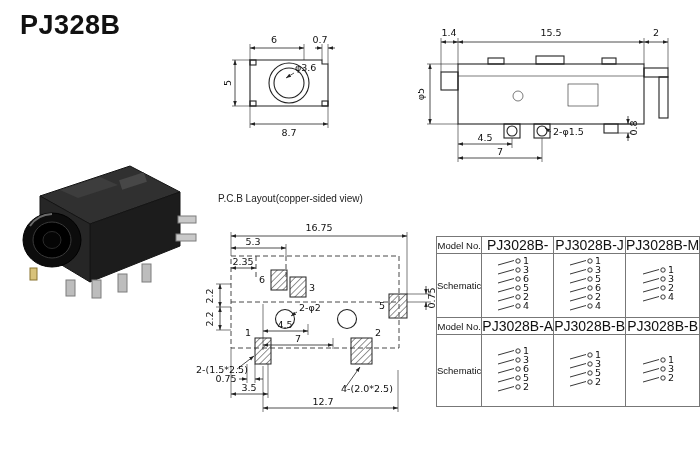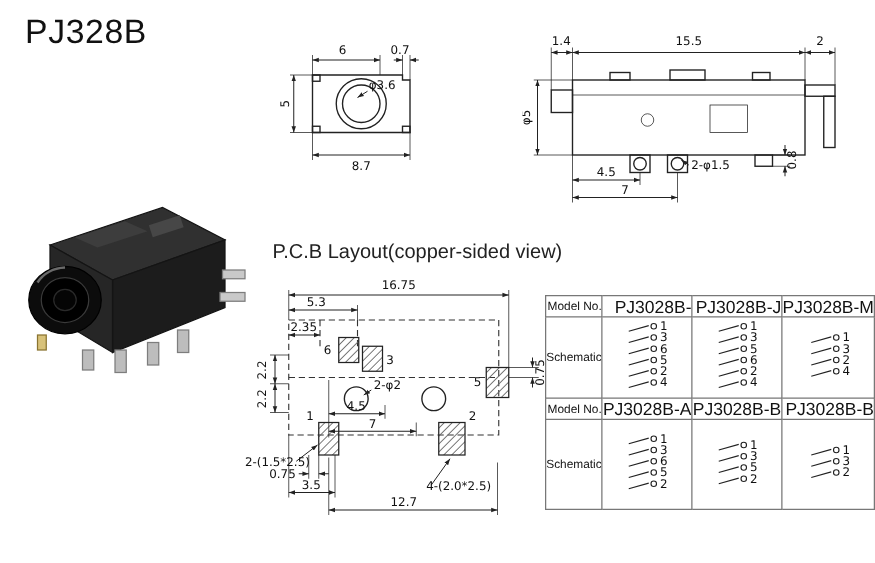--- a/index.html
+++ b/index.html
@@ -1,27 +1,27 @@
 <!DOCTYPE html>
 <html><head>
 <meta charset="utf-8">
 <style>
   html,body{margin:0;padding:0;background:#fff;}
   body{width:700px;height:450px;position:relative;font-family:"Liberation Sans","DejaVu Sans",sans-serif;color:#111;overflow:hidden;}
   .abs{position:absolute;}
-  #title{left:20px;top:10px;font-size:27px;font-weight:normal;letter-spacing:0.5px;}
-  #pcb-label{left:218px;top:193px;font-size:16px;color:#222;}
+  #title{left:20px;top:10px;font-size:27px;font-weight:bold;letter-spacing:0.5px;}
+  #pcb-label{left:218px;top:193px;font-size:10px;color:#222;}
   svg text{font-family:"DejaVu Sans","Liberation Sans",sans-serif;font-size:9.5px;fill:#111;}
   .ol{stroke:#222;stroke-width:1.1;fill:none;}
   .thin{stroke:#222;stroke-width:0.6;fill:none;}
   .dl{stroke:#222;stroke-width:0.8;fill:none;}
   .dash{stroke:#333;stroke-width:0.9;fill:none;stroke-dasharray:5 3;}
   .pad{fill:url(#hatch);stroke:#222;stroke-width:1;}
   table.mtable{position:absolute;left:436px;top:236px;border-collapse:collapse;table-layout:fixed;}
-  table.mtable td{border:1px solid #777;text-align:right;vertical-align:middle;padding:0;overflow:hidden;background:#fff;}
+  table.mtable td{border:1px solid #777;text-align:center;vertical-align:middle;padding:0;overflow:hidden;background:#fff;}
   td.lbl{width:54px;font-size:9.5px;}
   td.mod{width:68px;font-size:14px;white-space:nowrap;}
   tr.rmod{height:16px;}
   tr.rsch1{height:64px;}
   tr.rsch2{height:72px;}
 </style>
 </head>
 <body>
 
 <svg width="0" height="0" style="position:absolute">

